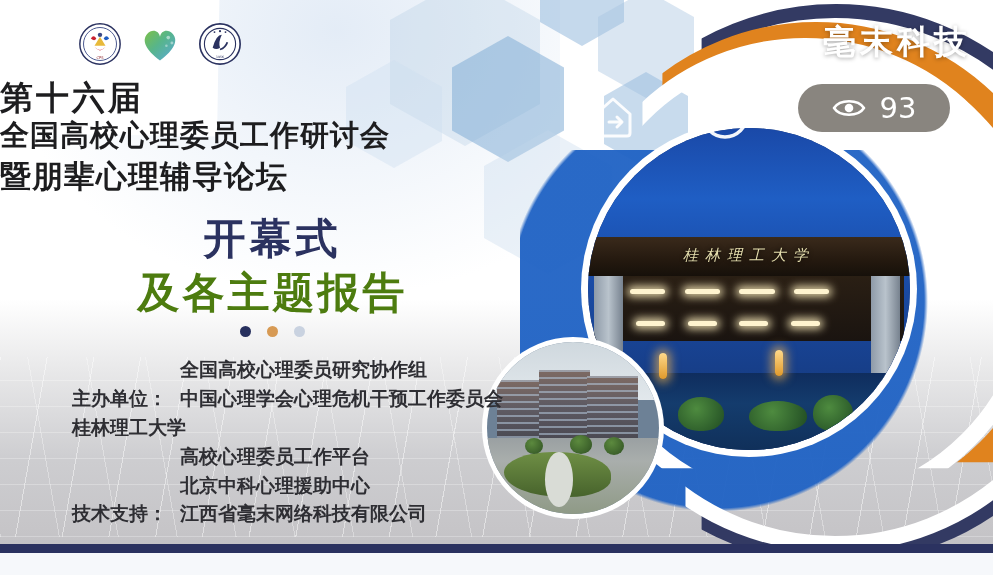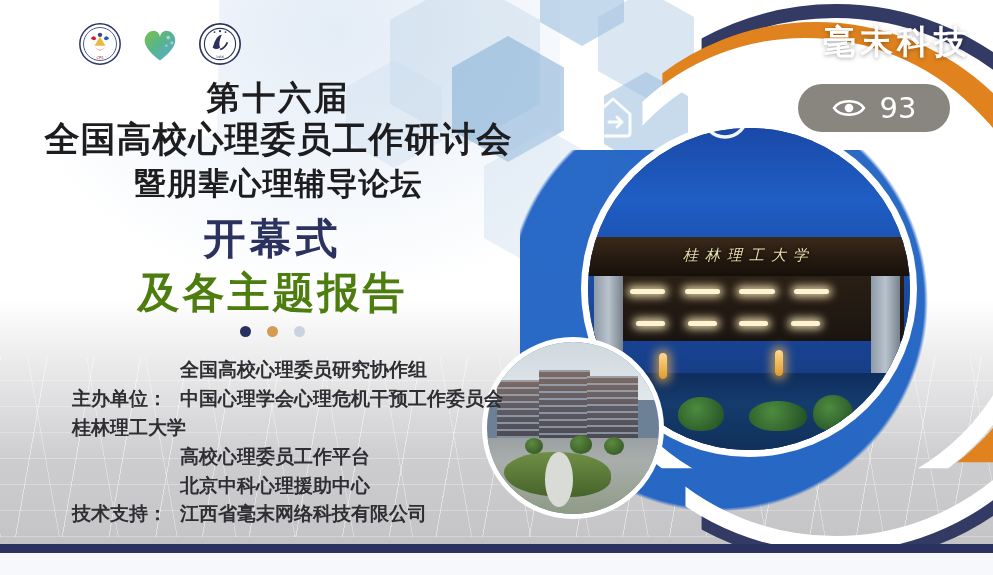--- a/index.html
+++ b/index.html
@@ -163,30 +163,28 @@
     position:absolute; background:#d9dcd6; border-radius:50%;
   }
   .sec-tree{
     position:absolute; border-radius:50%;
     background:radial-gradient(circle at 38% 32%, #5c8a3e, #2e4f22);
   }
 
   
   .title-block{
     position:absolute; left:0; top:78px; width:545px;
-    text-align:center;
     font-family:"DejaVu Sans","Liberation Sans",sans-serif;
-    margin-left:6px;
   }
   .t-line1{
     font-size:33px; font-weight:bold; color:#1d1d1f; letter-spacing:3px;
     line-height:1.22;
   }
   .t-line2{
-    font-size:35px; font-weight:bold; color:#1d1d1f; letter-spacing:1px;
+    font-size:29px; font-weight:bold; color:#1d1d1f; letter-spacing:1px;
     line-height:1.22;
   }
   .t-line3{
     font-size:31px; font-weight:bold; color:#1d1d1f; letter-spacing:1px;
     line-height:1.3; margin-top:2px;
   }
   .blue-block{
     position:absolute; left:0; top:218px; width:545px; text-align:center;
     font-family:"DejaVu Sans","Liberation Sans",sans-serif;
   }

